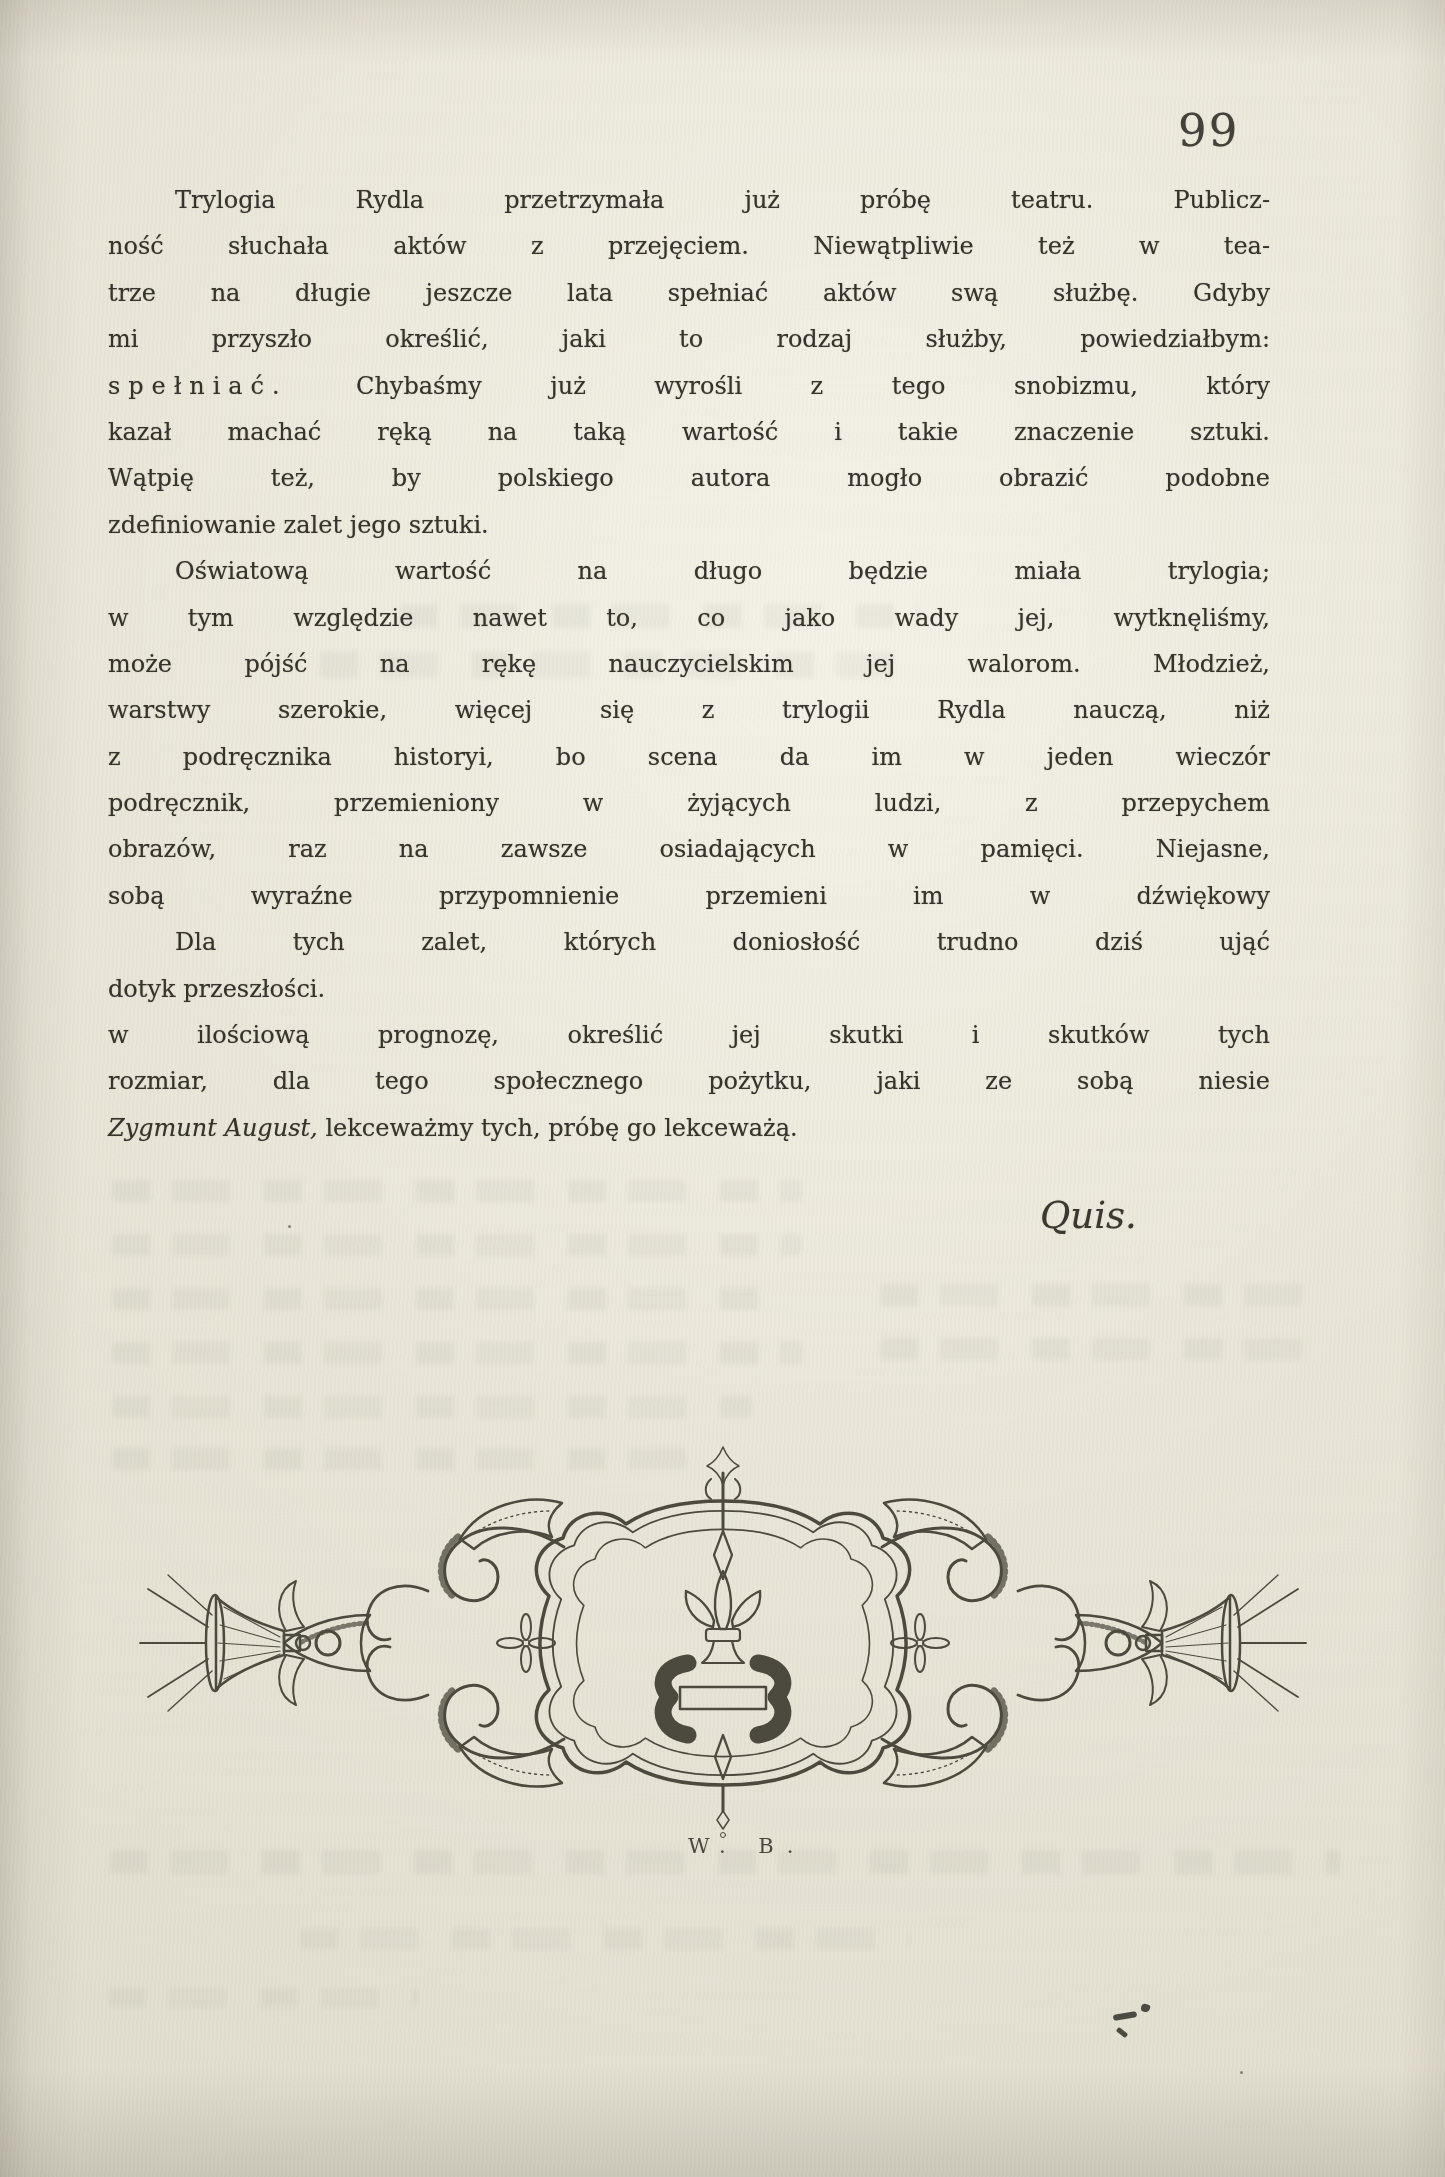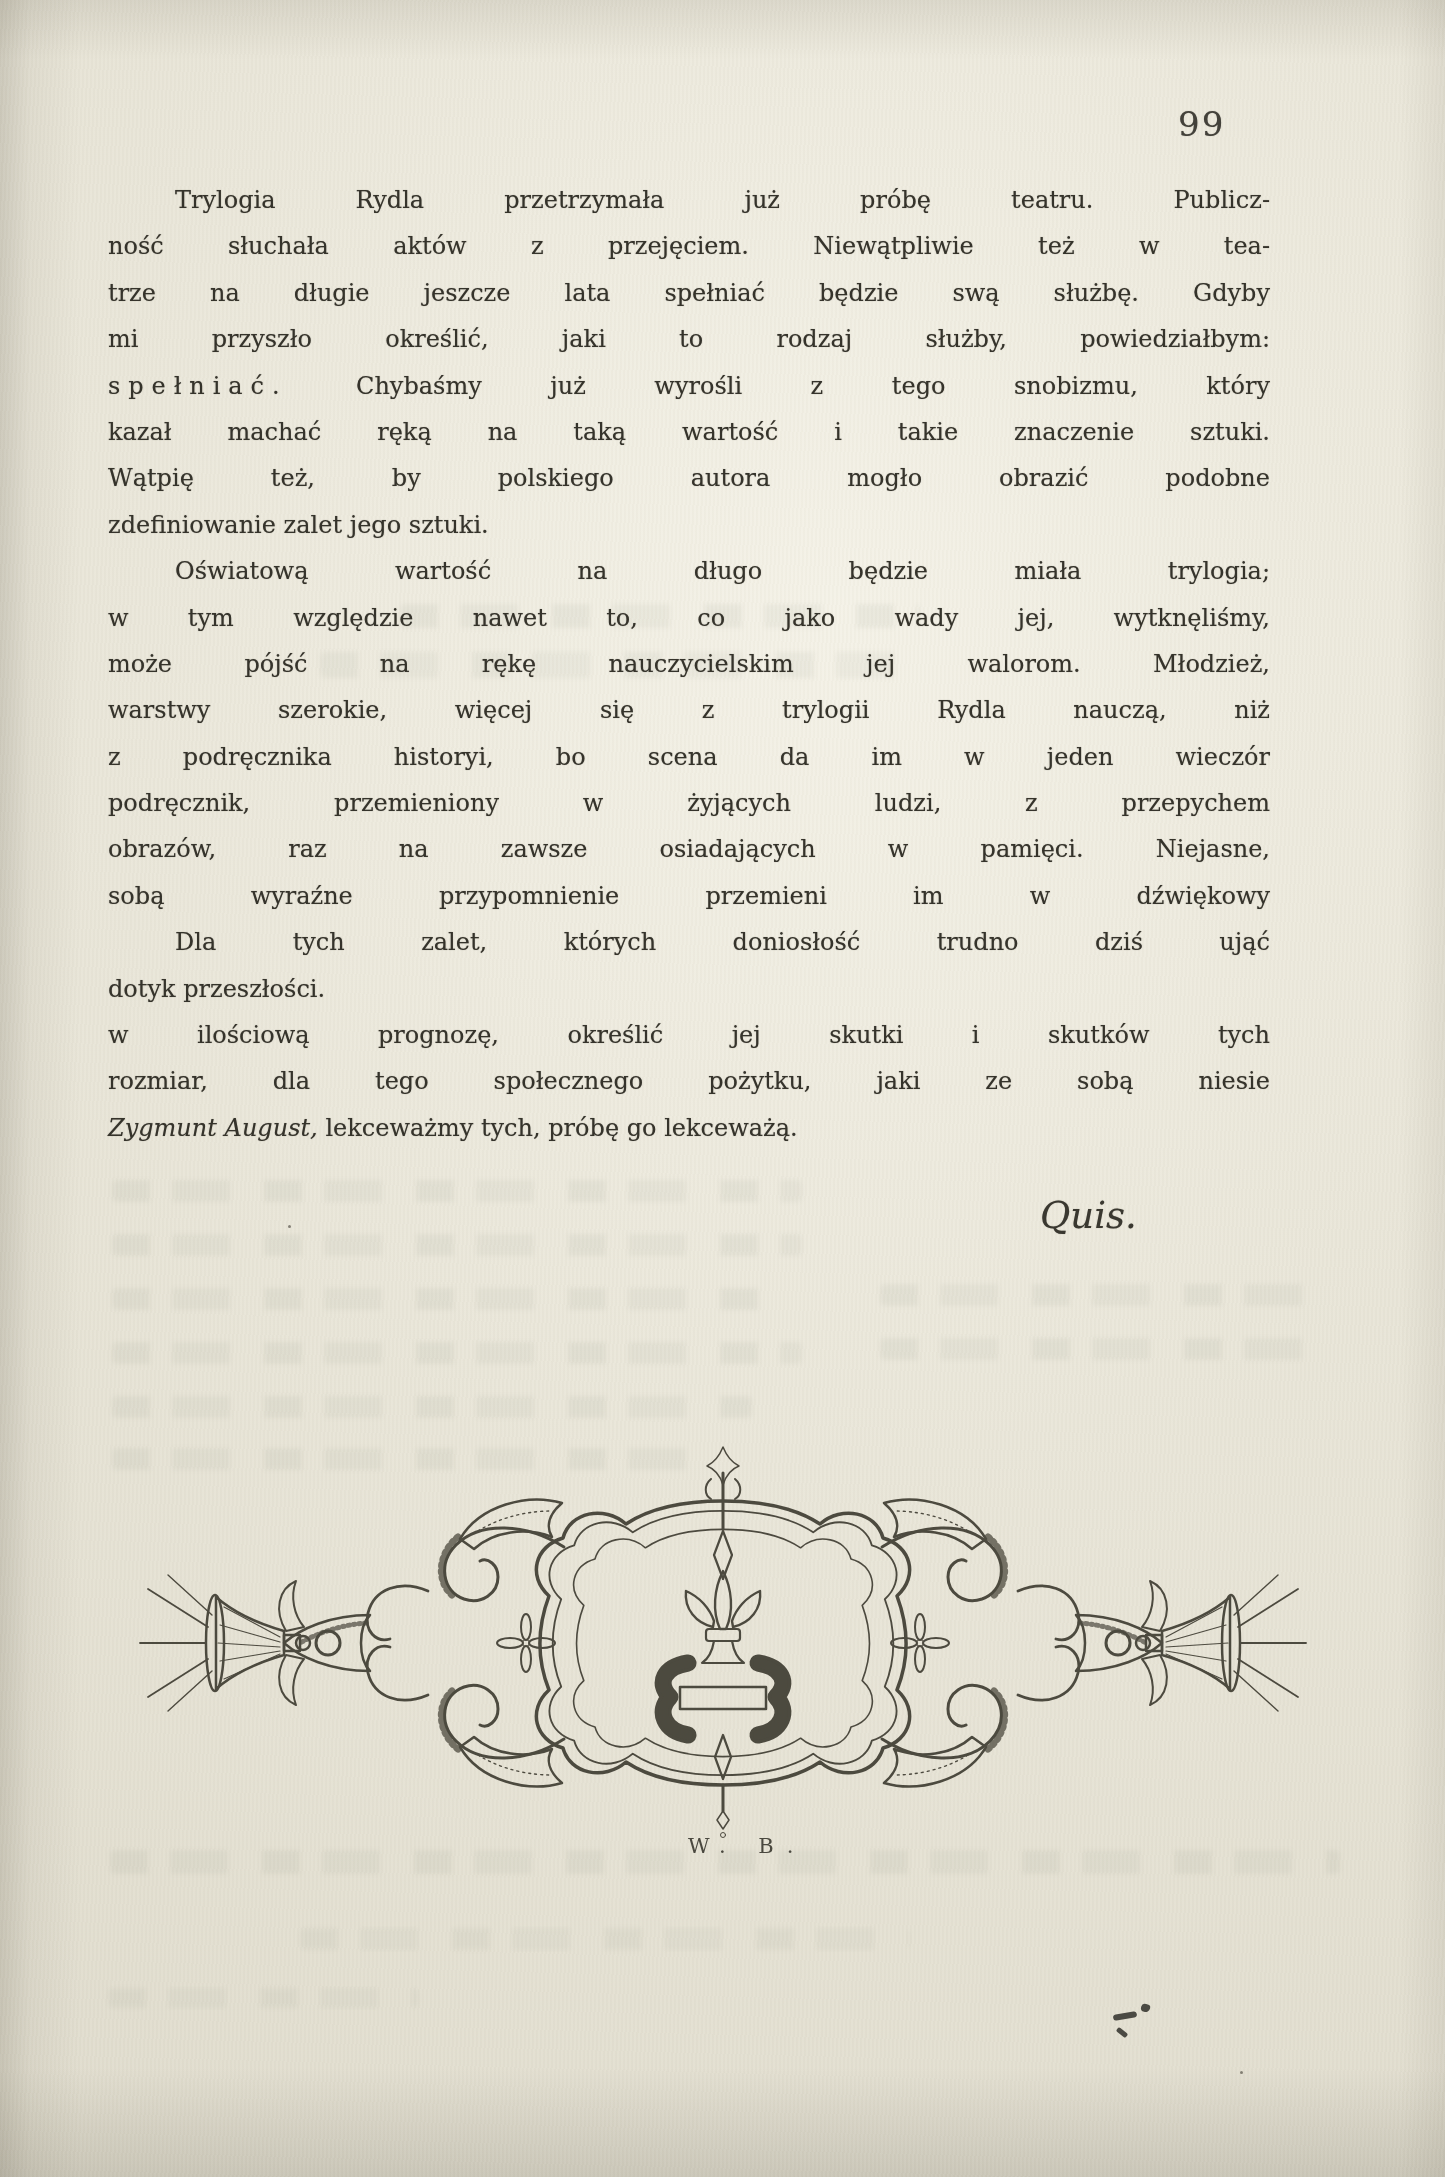--- a/index.html
+++ b/index.html
@@ -13,21 +13,21 @@
       linear-gradient(90deg, rgba(82,76,60,0.18) 0, rgba(82,76,60,0.06) 30px, rgba(82,76,60,0) 80px),
       linear-gradient(270deg, rgba(82,76,60,0.08) 0, rgba(82,76,60,0) 45px),
       linear-gradient(180deg, rgba(92,86,68,0.12) 0, rgba(92,86,68,0) 60px),
       linear-gradient(0deg, rgba(70,66,52,0.15) 0, rgba(70,66,52,0) 110px),
       radial-gradient(ellipse 120% 90% at 58% 28%, rgba(255,253,244,0.55) 0%, rgba(236,232,219,0.18) 45%, rgba(196,190,170,0.28) 100%);
     font-family:"DejaVu Serif","Liberation Serif",serif;
     color:#35332b;
   }
   .pageno{
     position:absolute;top:104px;left:1178px;
-    font-size:34px;letter-spacing:2px;color:#43413a;
+    font-size:45px;letter-spacing:2px;color:#43413a;
     text-shadow:0 0 1px rgba(60,58,48,0.4);
   }
   .text-block{
     position:absolute;left:108px;top:177px;width:1162px;
     font-size:24px;line-height:46.4px;
     text-shadow:0 0 1px rgba(55,52,42,0.45);
   }
   .line{
     text-align:justify;
     text-align-last:justify;
@@ -69,21 +69,21 @@
   <div class="ghost" style="left:112px;top:1448px;width:600px;height:22px;"></div>
   <div class="ghost" style="left:880px;top:1284px;width:440px;height:22px;"></div>
   <div class="ghost" style="left:880px;top:1338px;width:430px;height:22px;"></div>
   <div class="ghost" style="left:110px;top:1850px;width:1230px;height:24px;"></div>
   <div class="ghost" style="left:300px;top:1928px;width:610px;height:22px;opacity:.45;"></div>
   <div class="ghost" style="left:108px;top:1988px;width:310px;height:20px;opacity:.45;"></div>
 
   <div class="text-block">
     <div class="line indent">Trylogia Rydla przetrzymała już próbę teatru. Publicz-</div>
     <div class="line">ność słuchała aktów z przejęciem. Niewątpliwie też w tea-</div>
-    <div class="line">trze na długie jeszcze lata spełniać będzie swą służbę. Gdyby</div>
+    <div class="line">trze na długie jeszcze lata spełniać aktów swą służbę. Gdyby</div>
     <div class="line">mi przyszło określić, jaki to rodzaj służby, powiedziałbym:</div>
     <div class="line">
       <span class="sp-out">spełniać.</span>
       <span>Chybaśmy już wyrośli z tego snobizmu, który</span>
     </div>
     <div class="line">kazał machać ręką na taką wartość i takie znaczenie sztuki.</div>
     <div class="line">Wątpię też, by polskiego autora mogło obrazić podobne</div>
     <div class="line no-just">zdefiniowanie zalet jego sztuki.</div>
 
     <div class="line indent">Oświatową wartość na długo będzie miała trylogia;</div>

